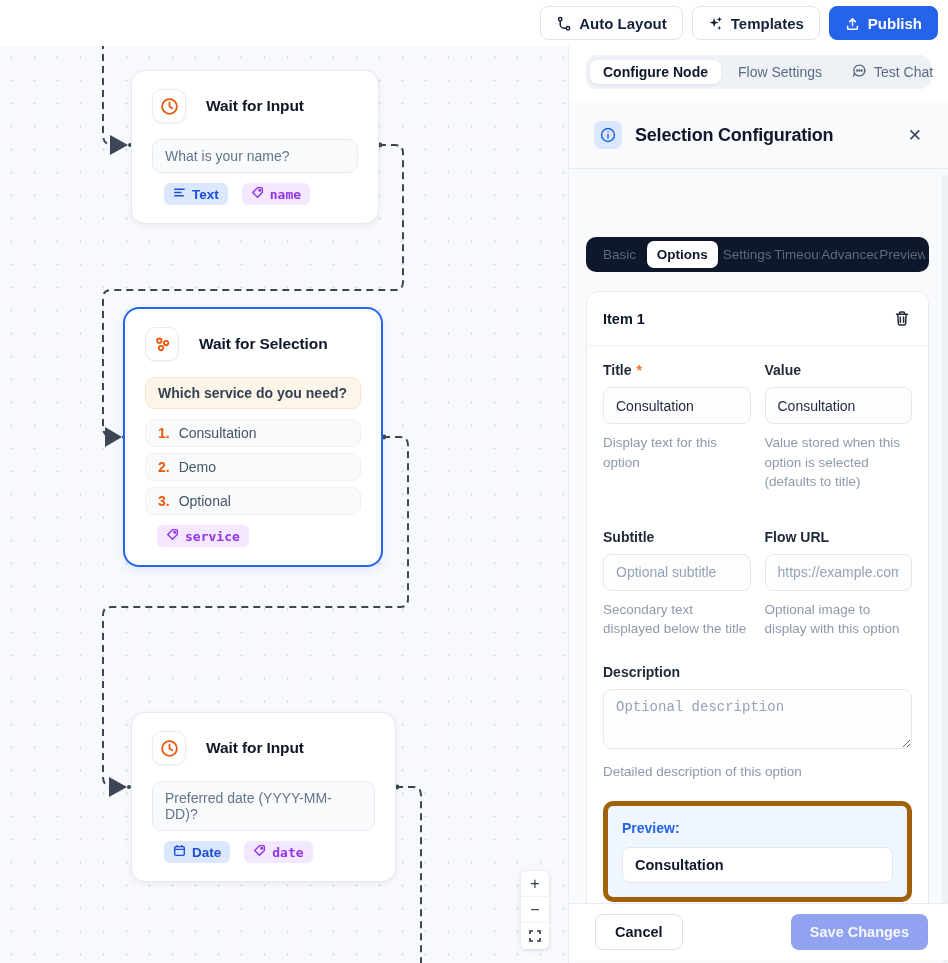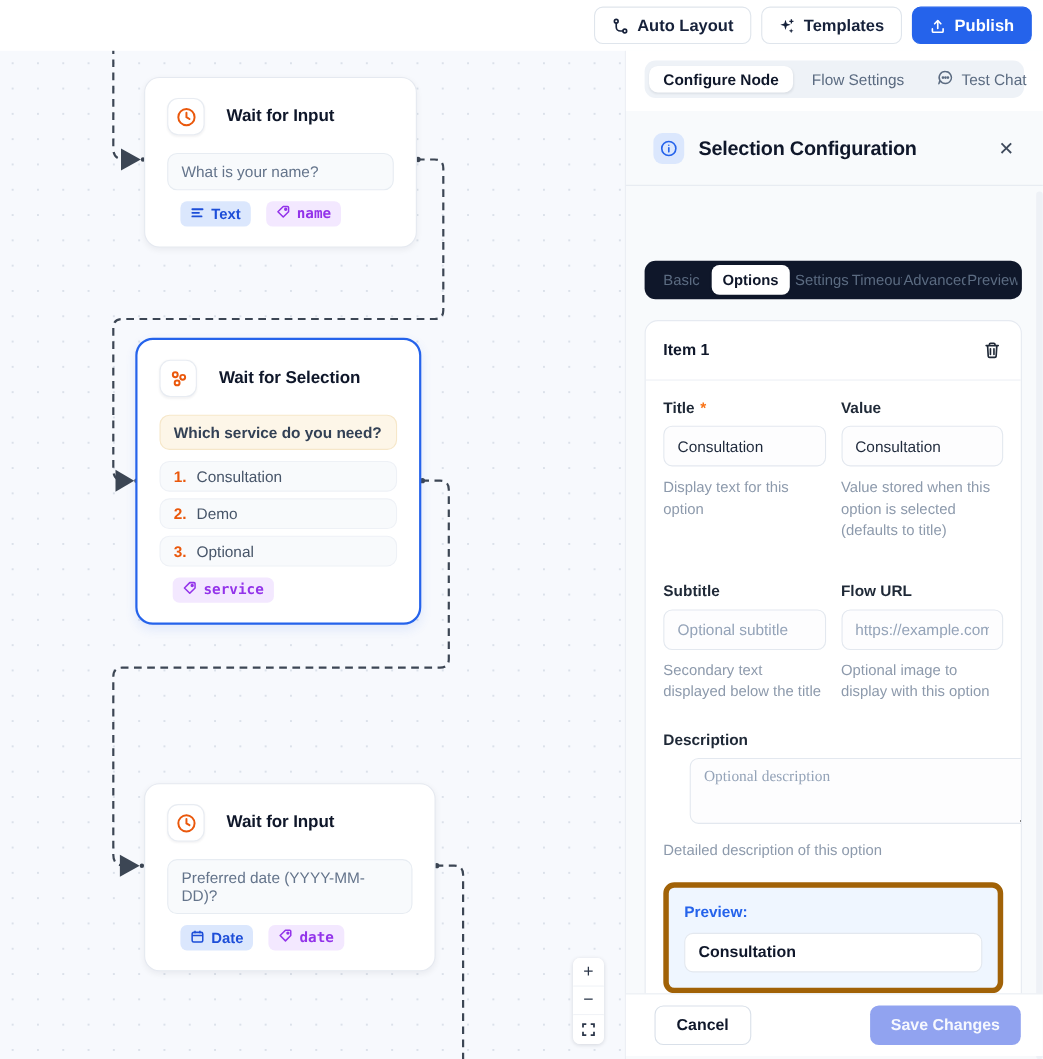--- a/index.html
+++ b/index.html
@@ -69,21 +69,21 @@
   .fgrid { display:grid; grid-template-columns:1fr 1fr; column-gap:14px; }
   .flabel { font-size:14px; font-weight:700; color:#1f2937; margin-bottom:9px; }
   .req { color:#f97316; margin-left:5px; }
   .tinput { width:100%; height:37px; border:1px solid #e3e8ef; border-radius:8px; padding:0 12px; font-size:14px;
             color:#1e293b; font-family:"Liberation Sans", sans-serif; background:#fdfdfe; outline:none; }
   .tinput::placeholder, .tarea::placeholder { color:#94a3b8; }
   .fhelp { margin-top:9px; font-size:13.5px; color:#8d9aac; line-height:1.45; }
   .frow2 { margin-top:37px; }
   .frow3 { margin-top:25px; }
   .tarea { width:100%; height:60px; border:1px solid #e3e8ef; border-radius:8px; padding:9px 12px; font-size:14px;
-           color:#1e293b; font-family:Liberation Serif, serif; background:#fdfdfe; resize:vertical; outline:none;margin-left:24px; }
+           color:#1e293b; font-family:Liberation Mono, monospace; background:#fdfdfe; resize:vertical; outline:none; }
   .preview-box { margin-top:20px; background:#eff6ff; border:5px solid #a16207; border-radius:10px; padding:14px; }
   .preview-label { font-size:14px; font-weight:700; color:#2563eb; }
   .preview-item { margin-top:11px; background:#fff; border:1px solid #e3e8ef; border-radius:8px; padding:9px 12px;
                   font-size:14.5px; font-weight:700; color:#0f172a; }
 
   .panel-footer { position:absolute; left:0; right:0; bottom:3px; height:57px; background:#fff; border-top:1px solid #e9edf3;
                   display:flex; align-items:center; justify-content:space-between; padding:0 20px 0 26px; z-index:5; }
   .btn-cancel { background:#fff; border:1px solid #d9e0e9; border-radius:8px; padding:9px 19px; font-size:14.5px;
                 font-weight:600; color:#0f172a; cursor:pointer; font-family:"Liberation Sans", sans-serif; }
   .btn-save { background:#91a3f0; border:none; border-radius:8px; padding:10px 19px; font-size:14.5px; font-weight:600;

